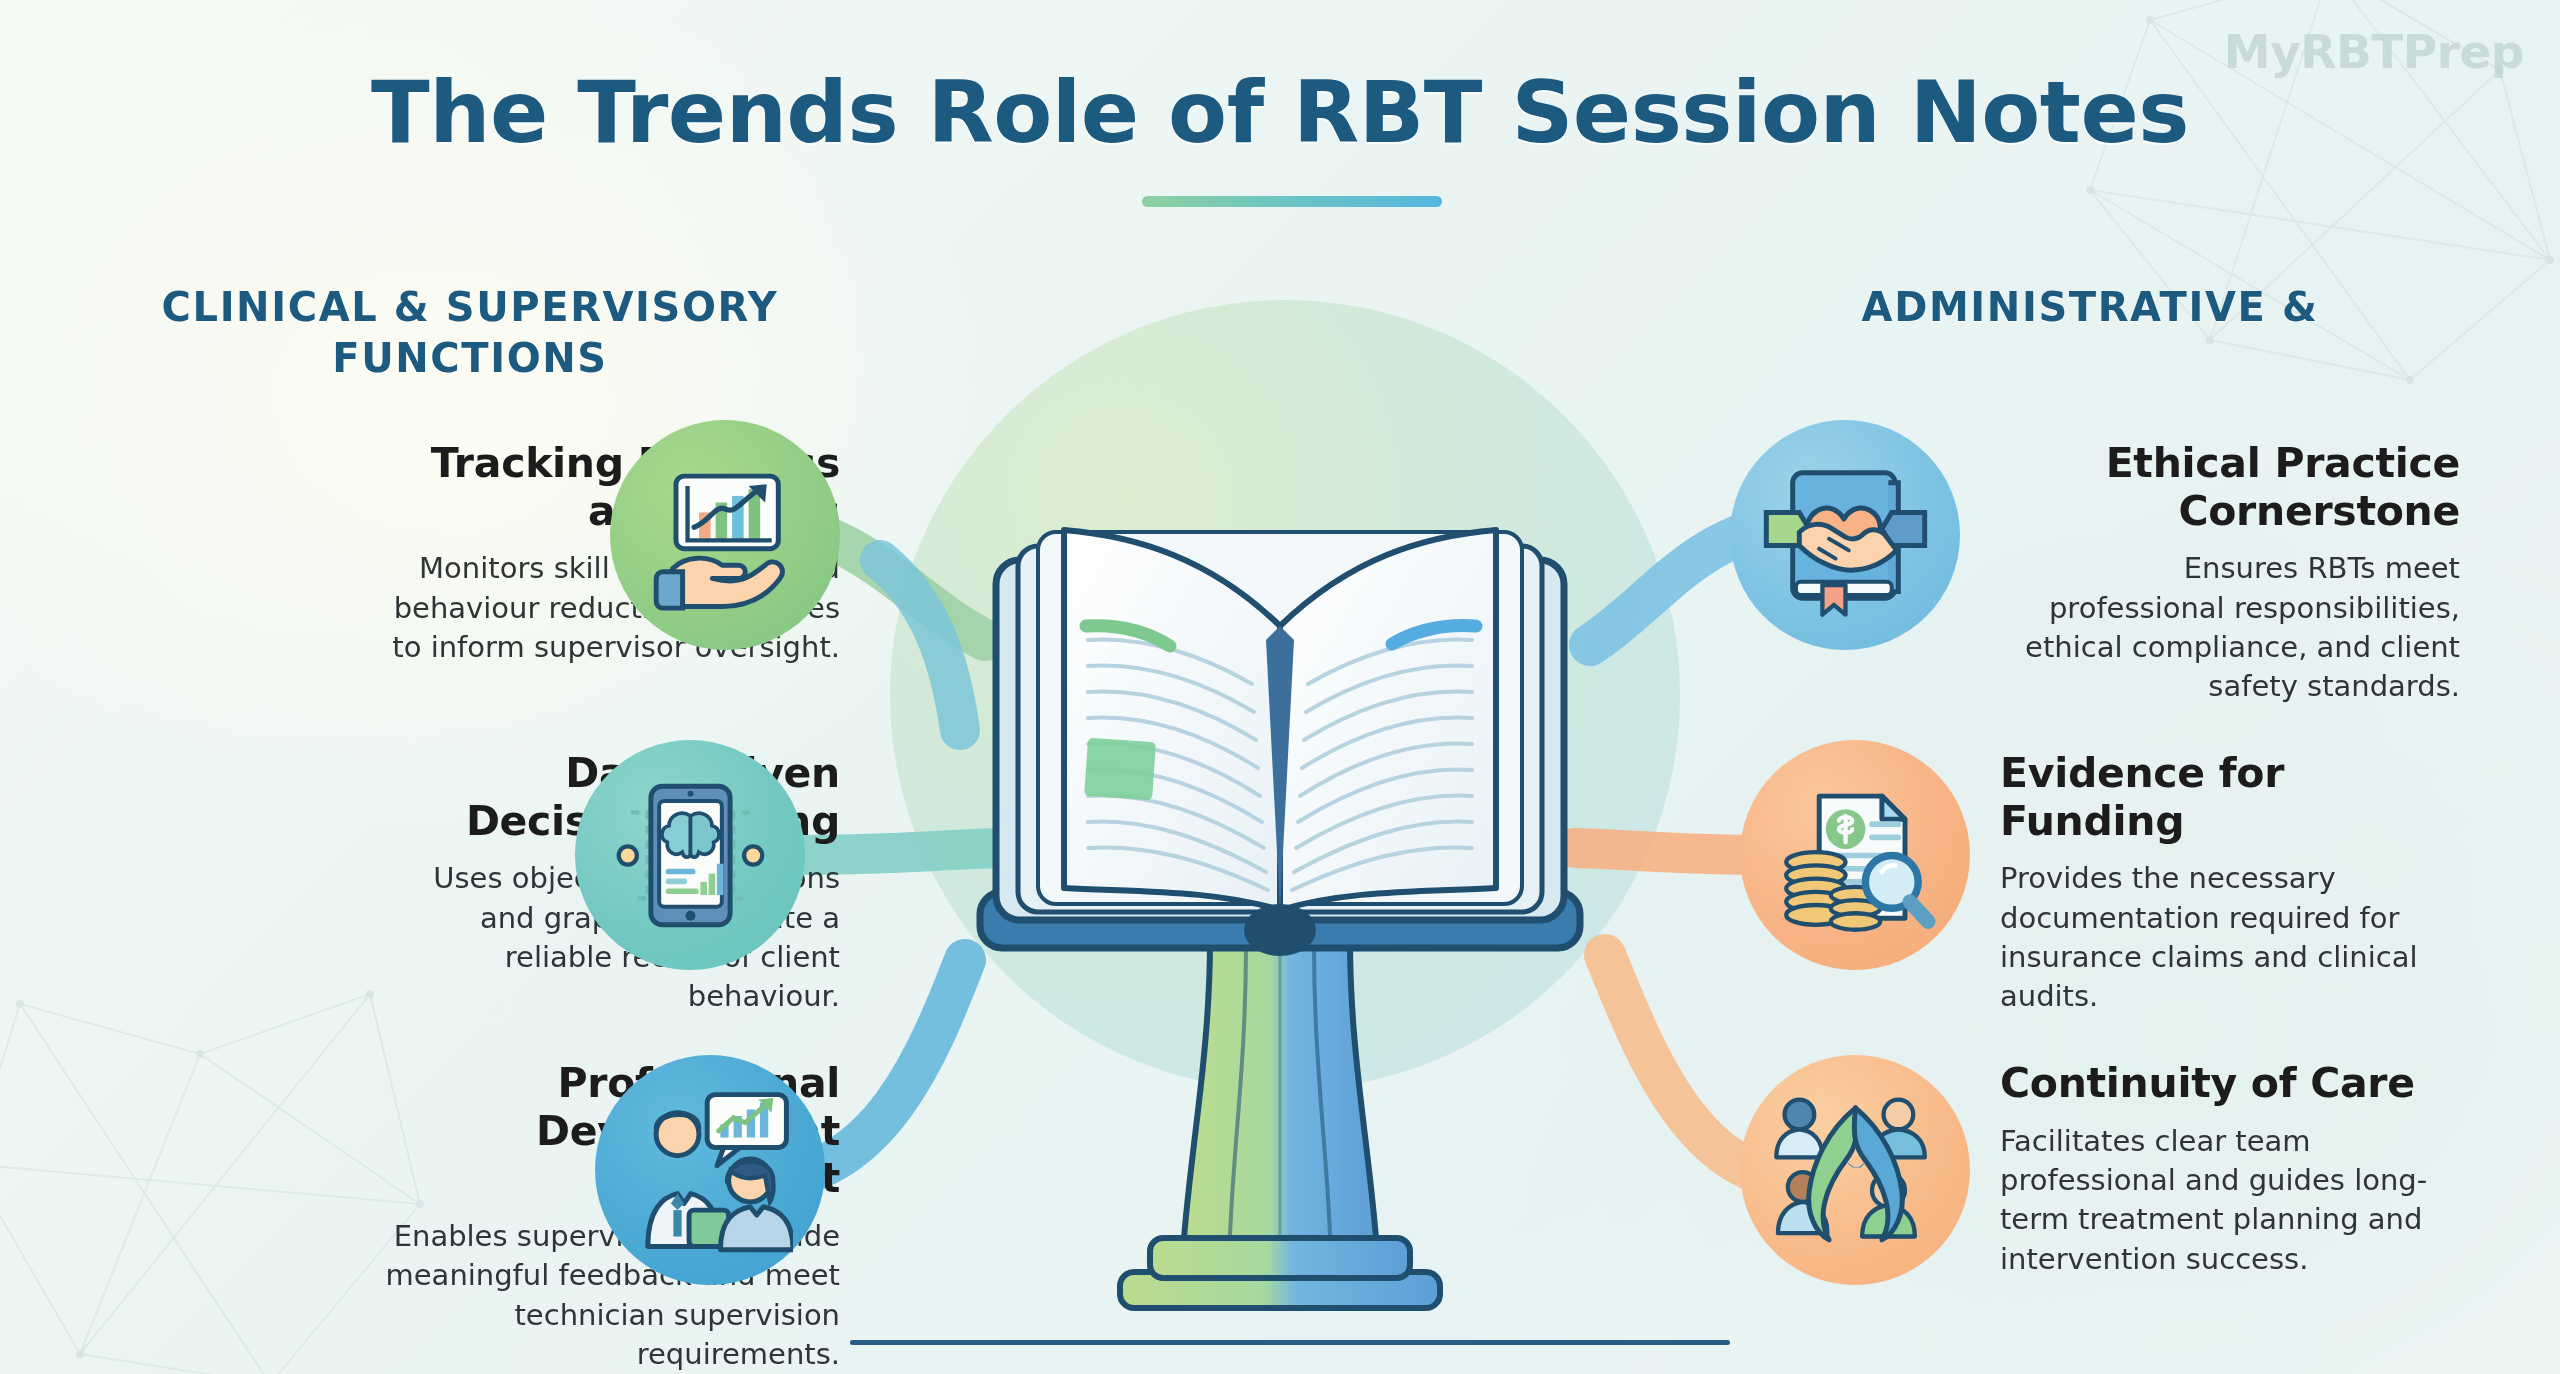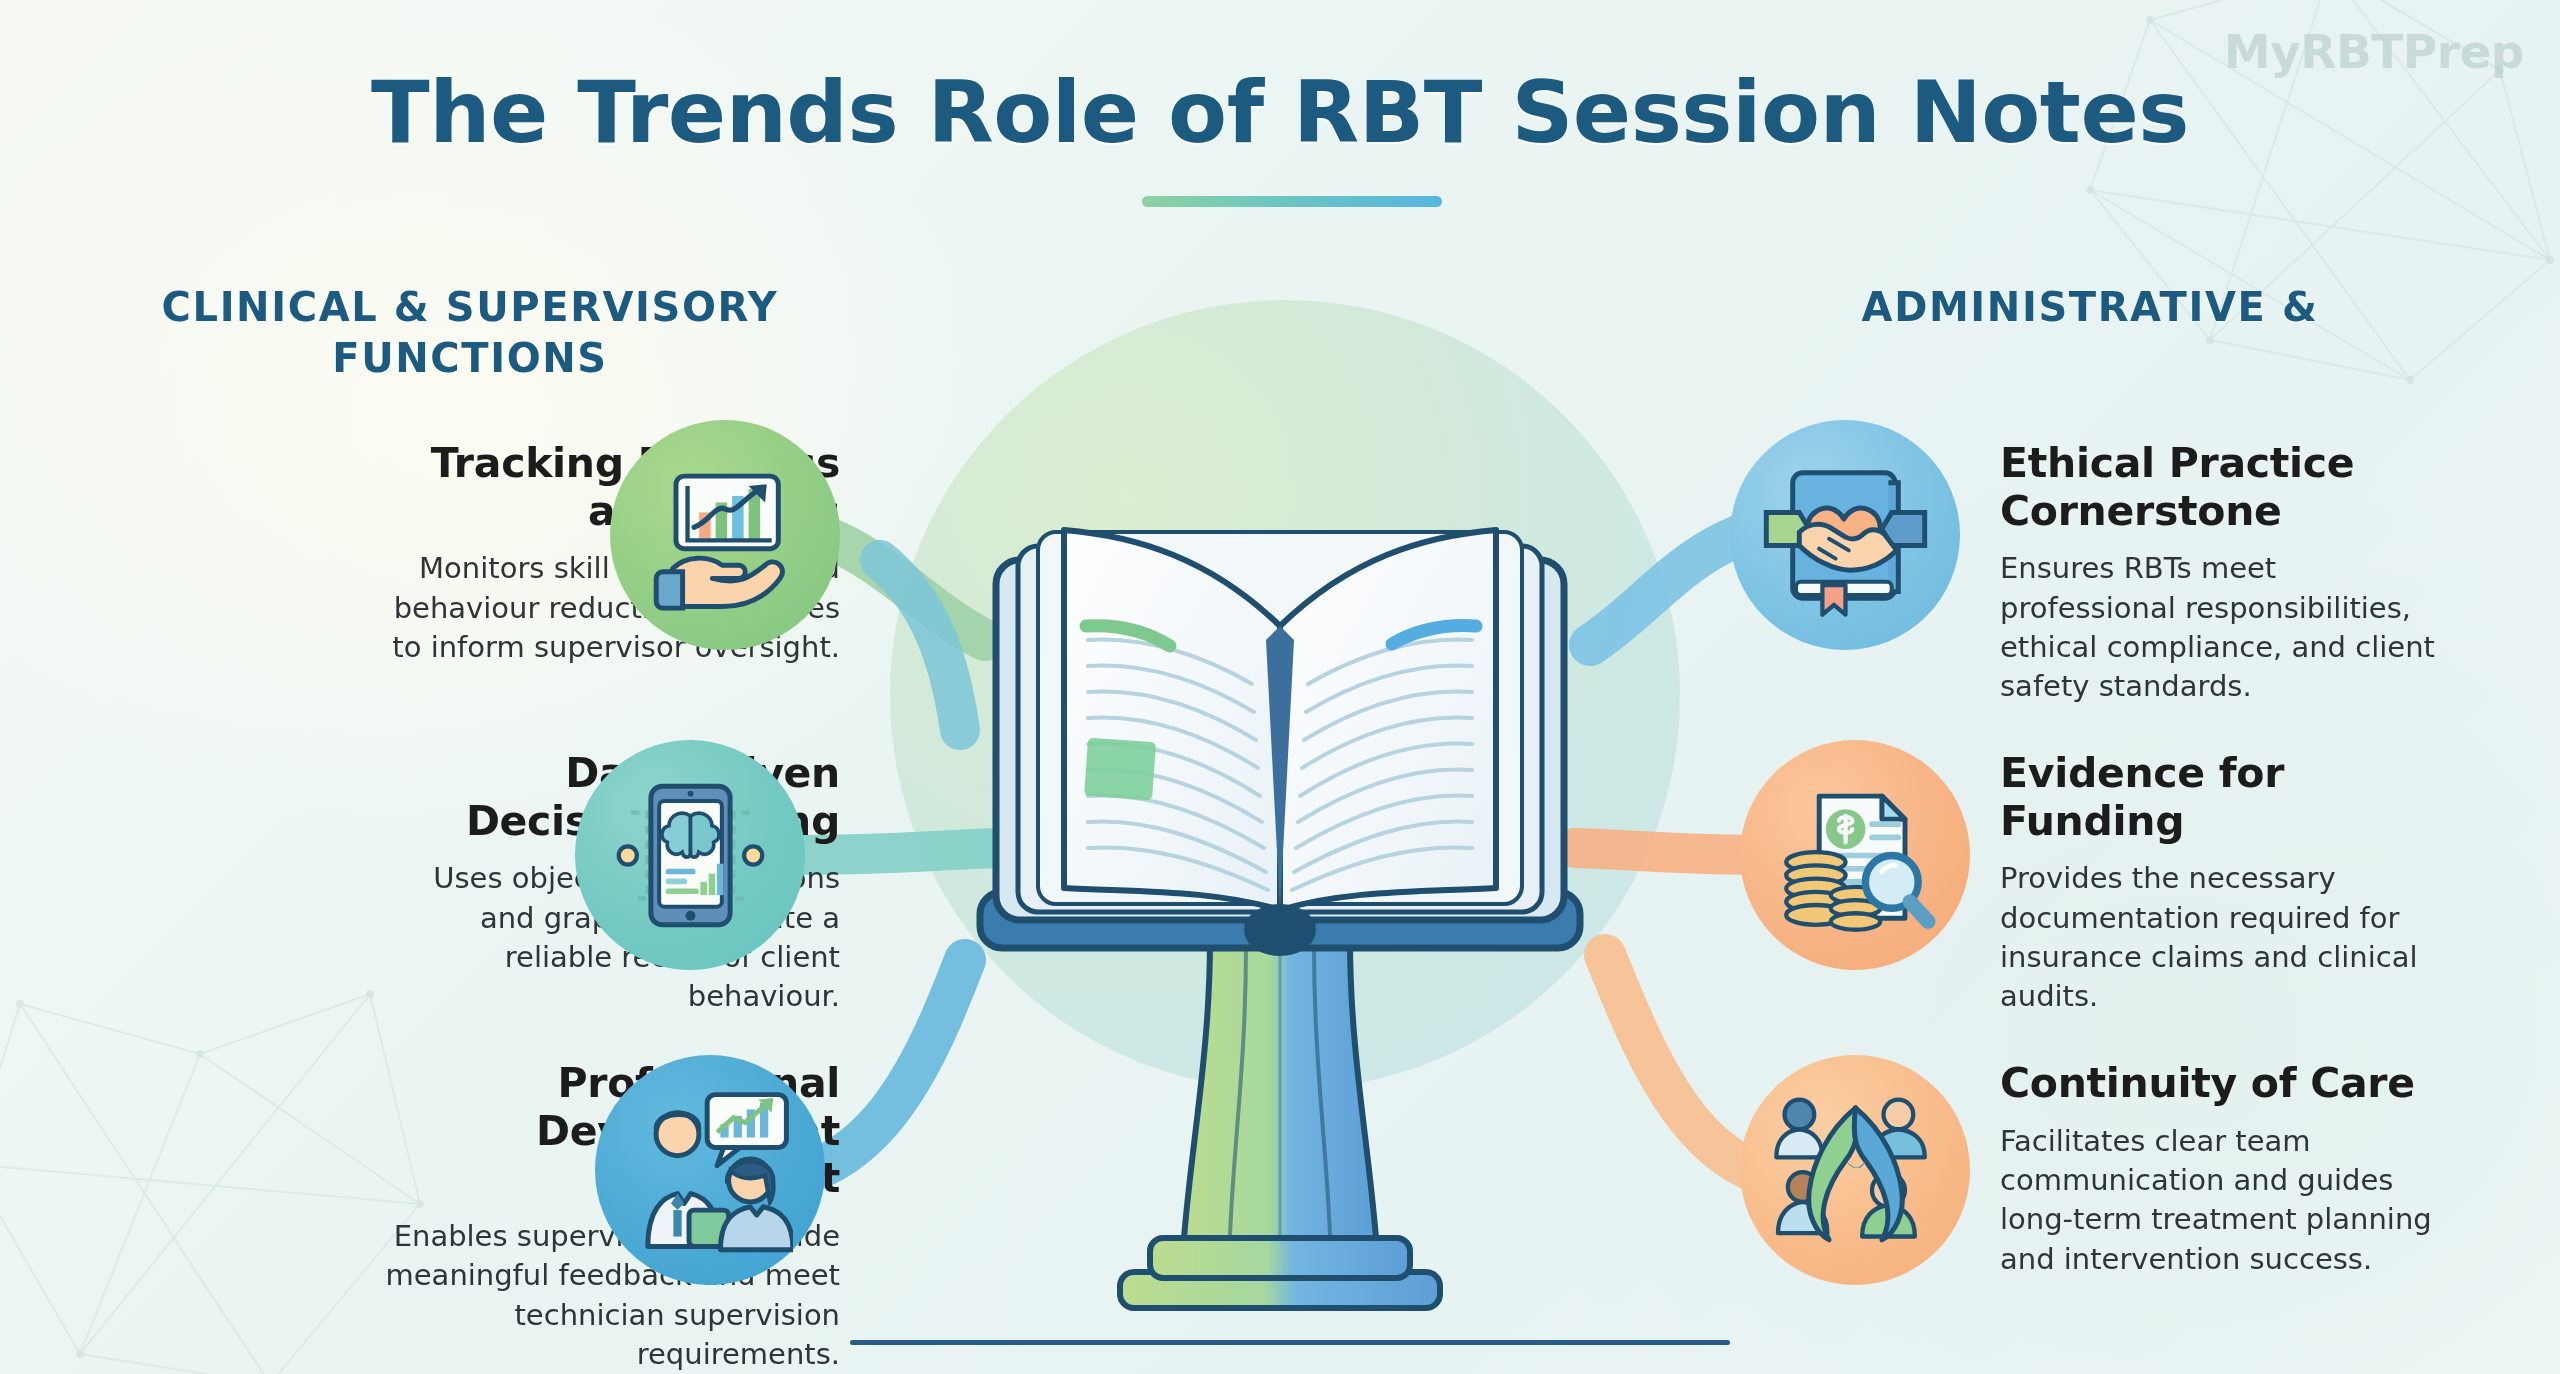--- a/index.html
+++ b/index.html
@@ -340,21 +340,21 @@
     </svg>
   </div>
 
   <div class="bottom-rule"></div>
 
   <div class="col-head right">
     <span>ADMINISTRATIVE &amp;</span><br>
   </div>
 
   <div class="item right-item" style="left:1720px; top:440px; width:760px; height:230px;">
-    <div class="txt" style="width:460px; left:280px; top:0;">
+    <div class="txt" style="width:460px; left:280px; top:0;text-align:right;">
       <h3>Ethical Practice Cornerstone</h3>
       <p>Ensures RBTs meet professional responsibilities, ethical compliance, and client safety standards.</p>
     </div>
     <div class="bubble b-lblue" style="left:10px; top:-20px;">
       <svg viewBox="0 0 100 100">
         <rect x="18" y="12" width="62" height="76" rx="6" fill="#67b2de" stroke="#1f4e6e" stroke-width="3"></rect>
         <path d="M76 18 h6 v66 h-6" fill="#5fa7d6" stroke="#1f4e6e" stroke-width="3"></path>
         <rect x="20" y="78" width="58" height="8" rx="3" fill="#f5fbfd" stroke="#1f4e6e" stroke-width="2.4"></rect>
         <path d="M36 80 h14 v18 l-7-6 l-7 6 Z" fill="#f3a287" stroke="#1f4e6e" stroke-width="2.6" stroke-linejoin="round"></path>
         <path d="M49 40 c-7-12-22-6-22 5 c0 9 12 16 22 25 c10-9 22-16 22-25 c0-11-15-17-22-5 Z" fill="#f8b284" stroke="#1f4e6e" stroke-width="3" stroke-linejoin="round"></path>
@@ -397,21 +397,21 @@
         <circle cx="72" cy="66" r="16" fill="#d3ecf6" stroke="#2d77a6" stroke-width="4.5"></circle>
         <path d="M83 78 L94 90" stroke="#5d9ec3" stroke-width="9" stroke-linecap="round"></path>
         <path d="M66 60 a9 9 0 0 1 8-4" stroke="#ffffff" stroke-width="3" fill="none" stroke-linecap="round"></path>
       </svg>
     </div>
   </div>
 
   <div class="item right-item" style="left:1720px; top:1060px; width:760px; height:270px;">
     <div class="txt" style="width:470px; left:280px; top:0;">
       <h3>Continuity of Care</h3>
-      <p>Facilitates clear team communication and guides long-term treatment planning and intervention success.</p>
+      <p>Facilitates clear team professional and guides long-term treatment planning and intervention success.</p>
     </div>
     <div class="bubble b-orange2" style="left:20px; top:-5px;">
       <svg viewBox="0 0 100 100">
 
         <g stroke="#1f4e6e" stroke-width="2.6" stroke-linejoin="round">
           <circle cx="16" cy="16" r="9" fill="#4f86ad"></circle>
           <path d="M2 42 c0-11 6-16 14-17 c8 1 14 6 14 17 Z" fill="#d9ecf5"></path>
           <circle cx="76" cy="16" r="9" fill="#f4cda7"></circle>
           <path d="M60 42 c0-11 7-16 16-17 c9 1 16 6 16 17 Z" fill="#77bfdd"></path>
           <circle cx="18" cy="60" r="9" fill="#b4815a"></circle>

